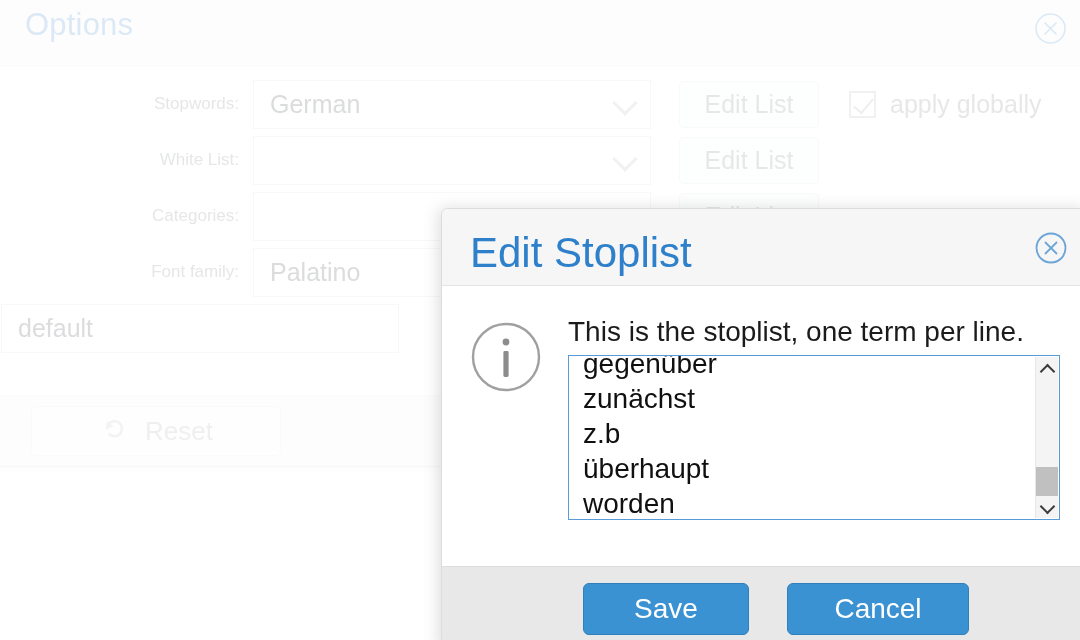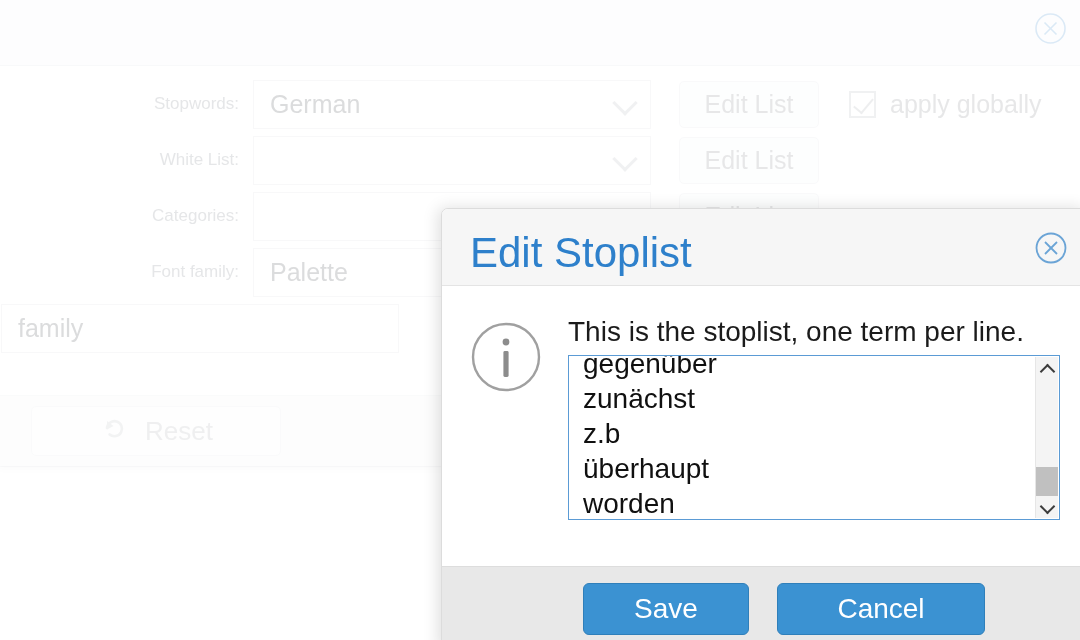--- a/index.html
+++ b/index.html
@@ -297,28 +297,29 @@
     background: #3b92d2;
     border: 1px solid #2f7fba;
     color: #ffffff;
     font-size: 28px;
     display: flex;
     align-items: center;
     justify-content: center;
     box-sizing: border-box;
   }
   #save-button { left: 141px; width: 166px; }
-  #cancel-button { left: 335px; width: 208px; }
+  #cancel-button { left: 345px; width: 182px; }
 </style>
 </head>
 <body>
 
 <div id="options-dialog">
 
   <div id="options-header">
+    <div id="options-title">Options</div>
     <div id="options-close">
       <svg width="33" height="33" viewBox="0 0 33 33" aria-hidden="true">
         <circle cx="16.5" cy="16.5" r="14.5" fill="none" stroke="#9ec5e8" stroke-width="1.6"></circle>
         <line x1="10.5" y1="10.5" x2="22.5" y2="22.5" stroke="#9ec5e8" stroke-width="1.6"></line>
         <line x1="22.5" y1="10.5" x2="10.5" y2="22.5" stroke="#9ec5e8" stroke-width="1.6"></line>
       </svg>
     </div>
   </div>
 
   <div id="options-body">
@@ -349,27 +350,27 @@
       <div class="opt-label">Categories:</div>
       <div class="opt-select">
         <span class="opt-select-value"></span>
       </div>
       <div class="edit-list-btn">Edit List</div>
     </div>
 
     <div class="opt-row">
       <div class="opt-label">Font family:</div>
       <div class="opt-select">
-        <span class="opt-select-value">Palette</span>
+        <span class="opt-select-value">Palatino</span>
       </div>
     </div>
 
     <div class="opt-row">
       <div class="opt-select">
-        <span class="opt-select-value">family</span>
+        <span class="opt-select-value">default</span>
       </div>
     </div>
 
   </div>
 
   <div id="options-footer">
     <div id="reset-btn">
       <span>
         <svg width="30" height="30" viewBox="0 0 30 30" aria-hidden="true">
           <path d="M8 14 A7.5 7.5 0 1 1 10.6 20.4" fill="none" stroke="#dcdee0" stroke-width="2.6" stroke-linecap="round"></path>

